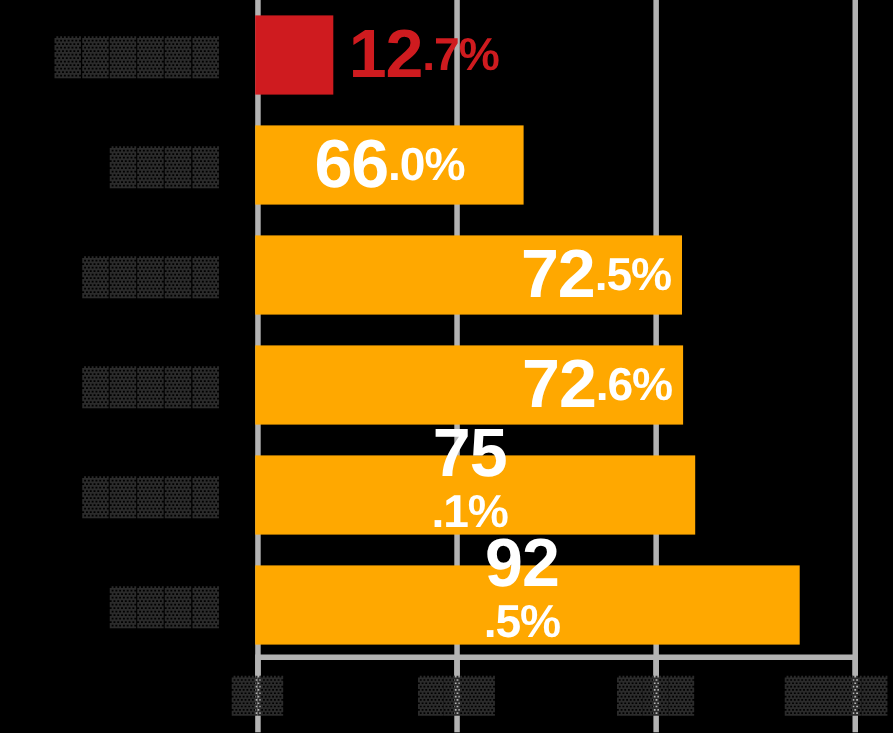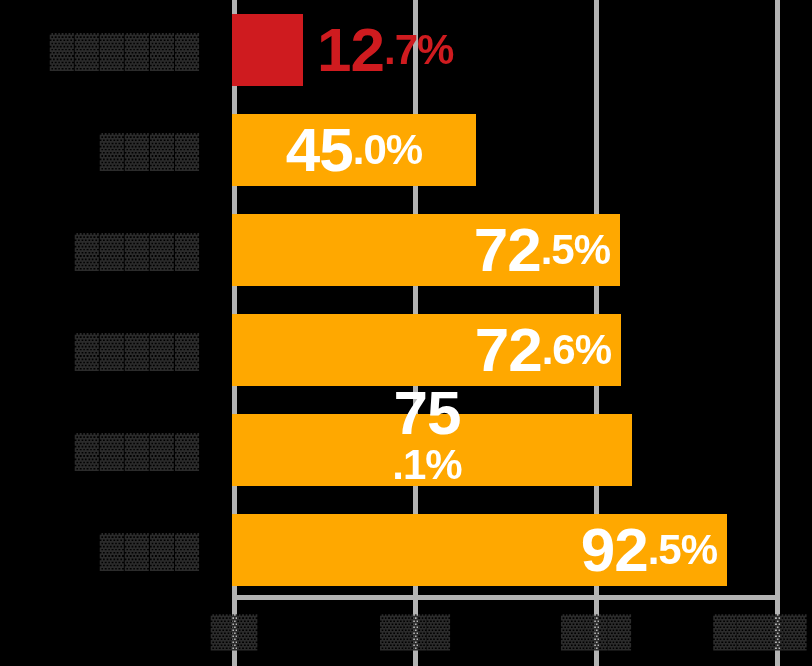--- a/index.html
+++ b/index.html
@@ -101,21 +101,21 @@
     </div>
   </div>
 
   <div class="row" style="top:100px;">
     <div class="cat-label">
         <span>▓▓▓▓</span>
       </div>
     <div class="bar-track">
       <div class="bar" style="left:0px;width:244px;"></div>
       <div class="bar-value" style="left:0px;width:244px;justify-content:center;">
-        <span class="int">45</span>
+        <span class="int">66</span>
           <span class="frac">.0%</span>
       </div>
     </div>
   </div>
 
   <div class="row" style="top:200px;">
     <div class="cat-label">
         <span>▓▓▓▓▓</span>
       </div>
     <div class="bar-track">
@@ -152,21 +152,21 @@
       </div>
     </div>
   </div>
 
   <div class="row" style="top:500px;">
     <div class="cat-label">
         <span>▓▓▓▓</span>
       </div>
     <div class="bar-track">
       <div class="bar" style="left:0px;width:495px;"></div>
-      <div class="bar-value" style="left:0px;width:485px;justify-content:flex-end;">
+      <div class="bar-value" style="left:0px;width:485px;justify-content:flex-end;flex-direction:column;">
         <span class="int">92</span>
           <span class="frac">.5%</span>
       </div>
     </div>
   </div>
 
   <div class="axis-baseline"></div>
   <div class="tickmark" style="left:232px;"></div>
   <div class="tickmark" style="left:413px;"></div>
   <div class="tickmark" style="left:594px;"></div>

